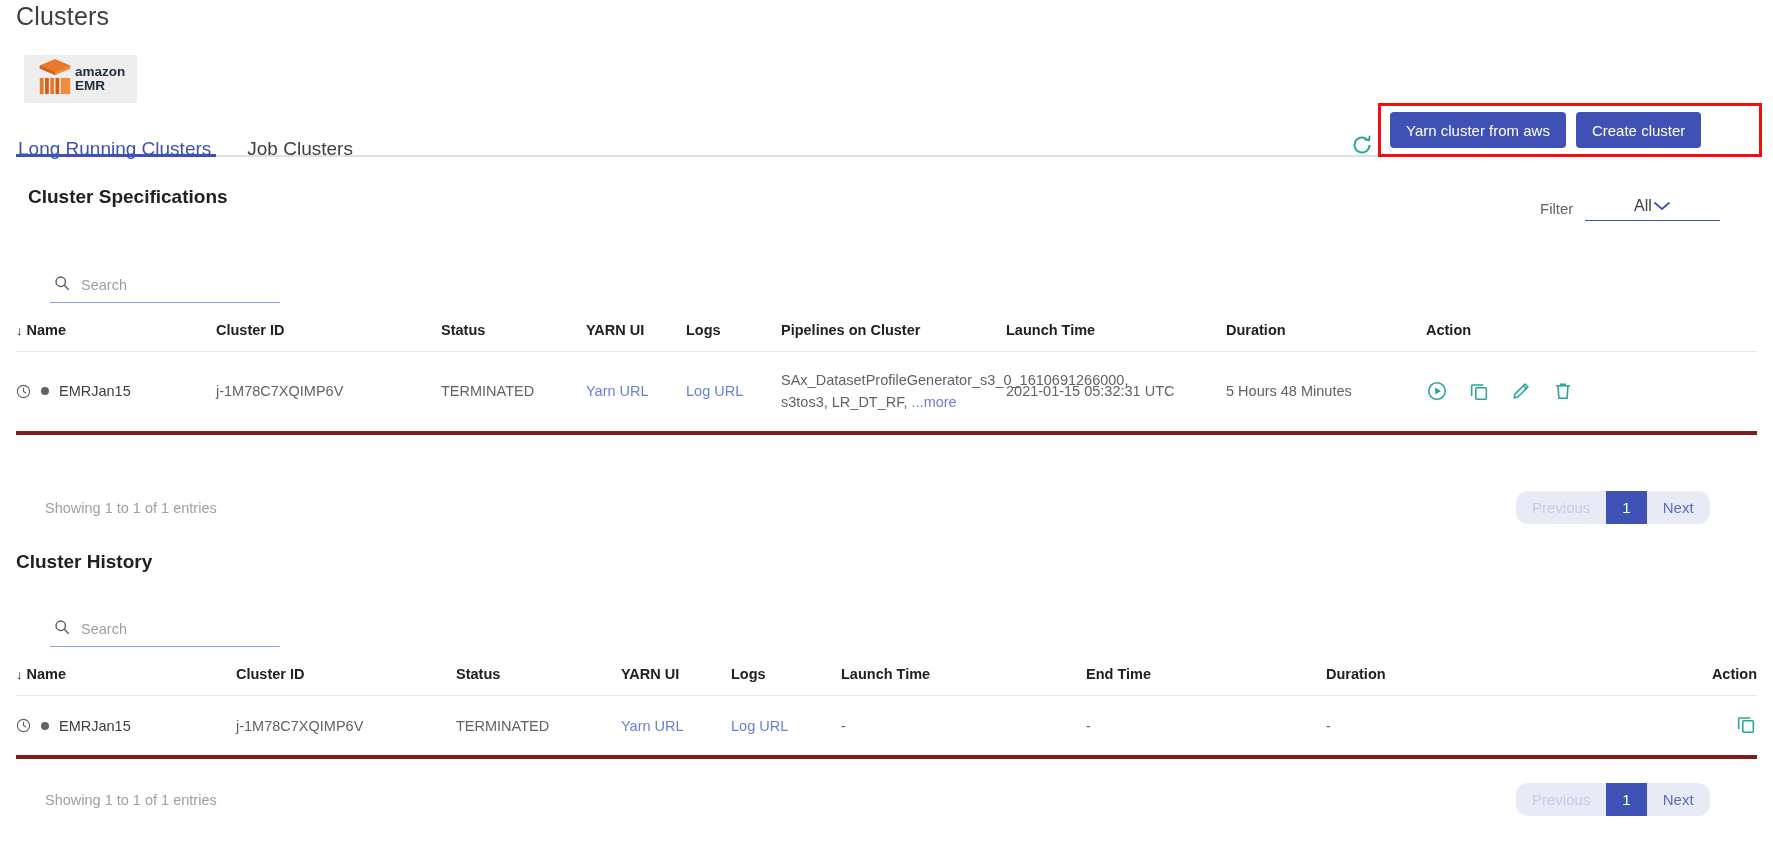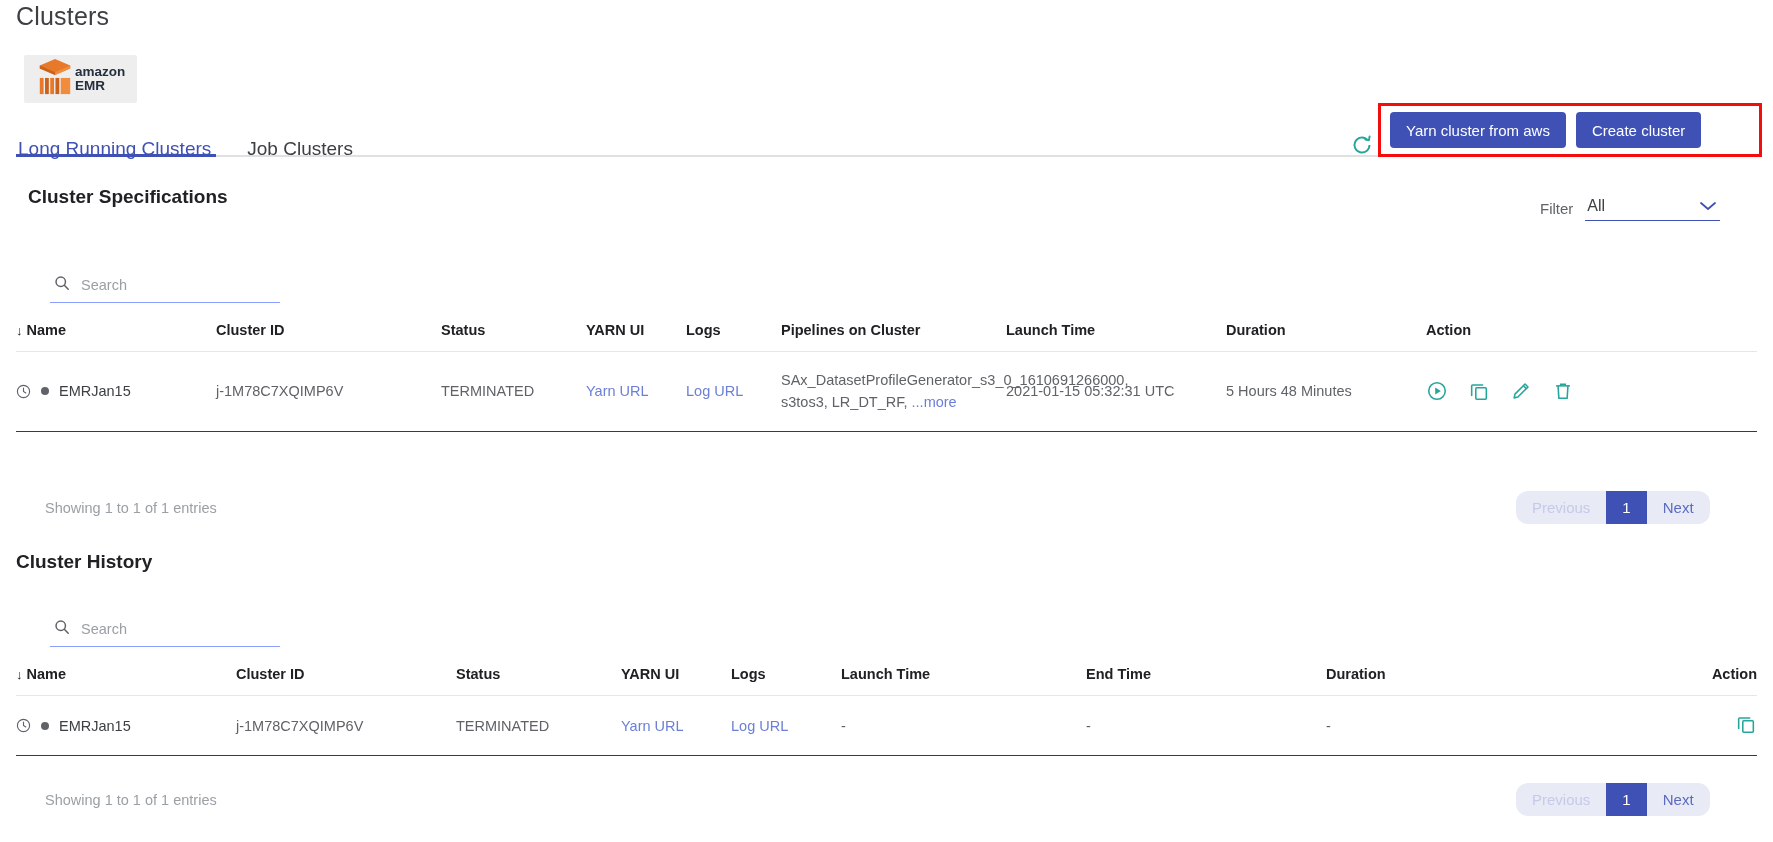--- a/index.html
+++ b/index.html
@@ -66,21 +66,21 @@
   }
 
   
   .section-title { position: absolute; font-size: 19px; font-weight: 700; color: #202124; }
 
   
   .filter-wrap { position: absolute; left: 1540px; top: 195px; display:flex; align-items:center; gap: 12px; }
   .filter-label { font-size: 15px; color: #5f6368; }
   .filter-select {
     width: 135px; border-bottom: 1.5px solid #3f51b5;
-    display:flex; align-items:center; justify-content: space-between;
+    display:flex; align-items:center; justify-content: center;
     padding: 2px 2px 5px 2px; cursor: pointer;
   }
   .filter-value { font-size: 16px; color: #3c4043; }
   .chev { color: #3f51b5; font-size: 15px; line-height: 1; }
 
   
   .search {
     position: absolute; width: 230px;
     border-bottom: 1.4px solid #8c9eff;
     display:flex; align-items:center; gap: 9px; padding: 3px 4px 7px 4px;
@@ -95,21 +95,21 @@
   
   .tbl { position: absolute; border-collapse: collapse; table-layout: fixed; }
   .tbl th {
     font-size: 14.5px; font-weight: 700; color: #202124; text-align: left;
     padding: 0 0 13px 0; vertical-align: bottom; white-space: nowrap;
   }
   .tbl thead tr { border-bottom: 1px solid #e4e6ef; }
   .tbl td {
     font-size: 14.5px; color: #5f6368; padding: 17px 0; vertical-align: middle;
   }
-  .tbl tbody tr { border-bottom: 1px solid #7f1d1d; }
+  .tbl tbody tr { border-bottom: 4px solid #7f1d1d; }
   .sort-arrow { color:#202124; font-size: 13px; margin-right: 4px; display:inline-block; }
   .lnk { color: #6b7fd7; text-decoration: none; cursor: pointer; }
   .name-cell { display:flex; align-items:center; gap: 10px; color:#3c4043; }
   .dot { width: 8px; height: 8px; border-radius: 50%; background: #5f6368; display:inline-block; flex:none; }
   .expand-ic { width: 15px; height: 15px; flex:none; }
   .pipelines { color:#5f6368; line-height: 1.55; }
   .actions-cell { display:flex; align-items:center; gap: 20px; }
   .ic { cursor: pointer; display:inline-flex; }
 
   

